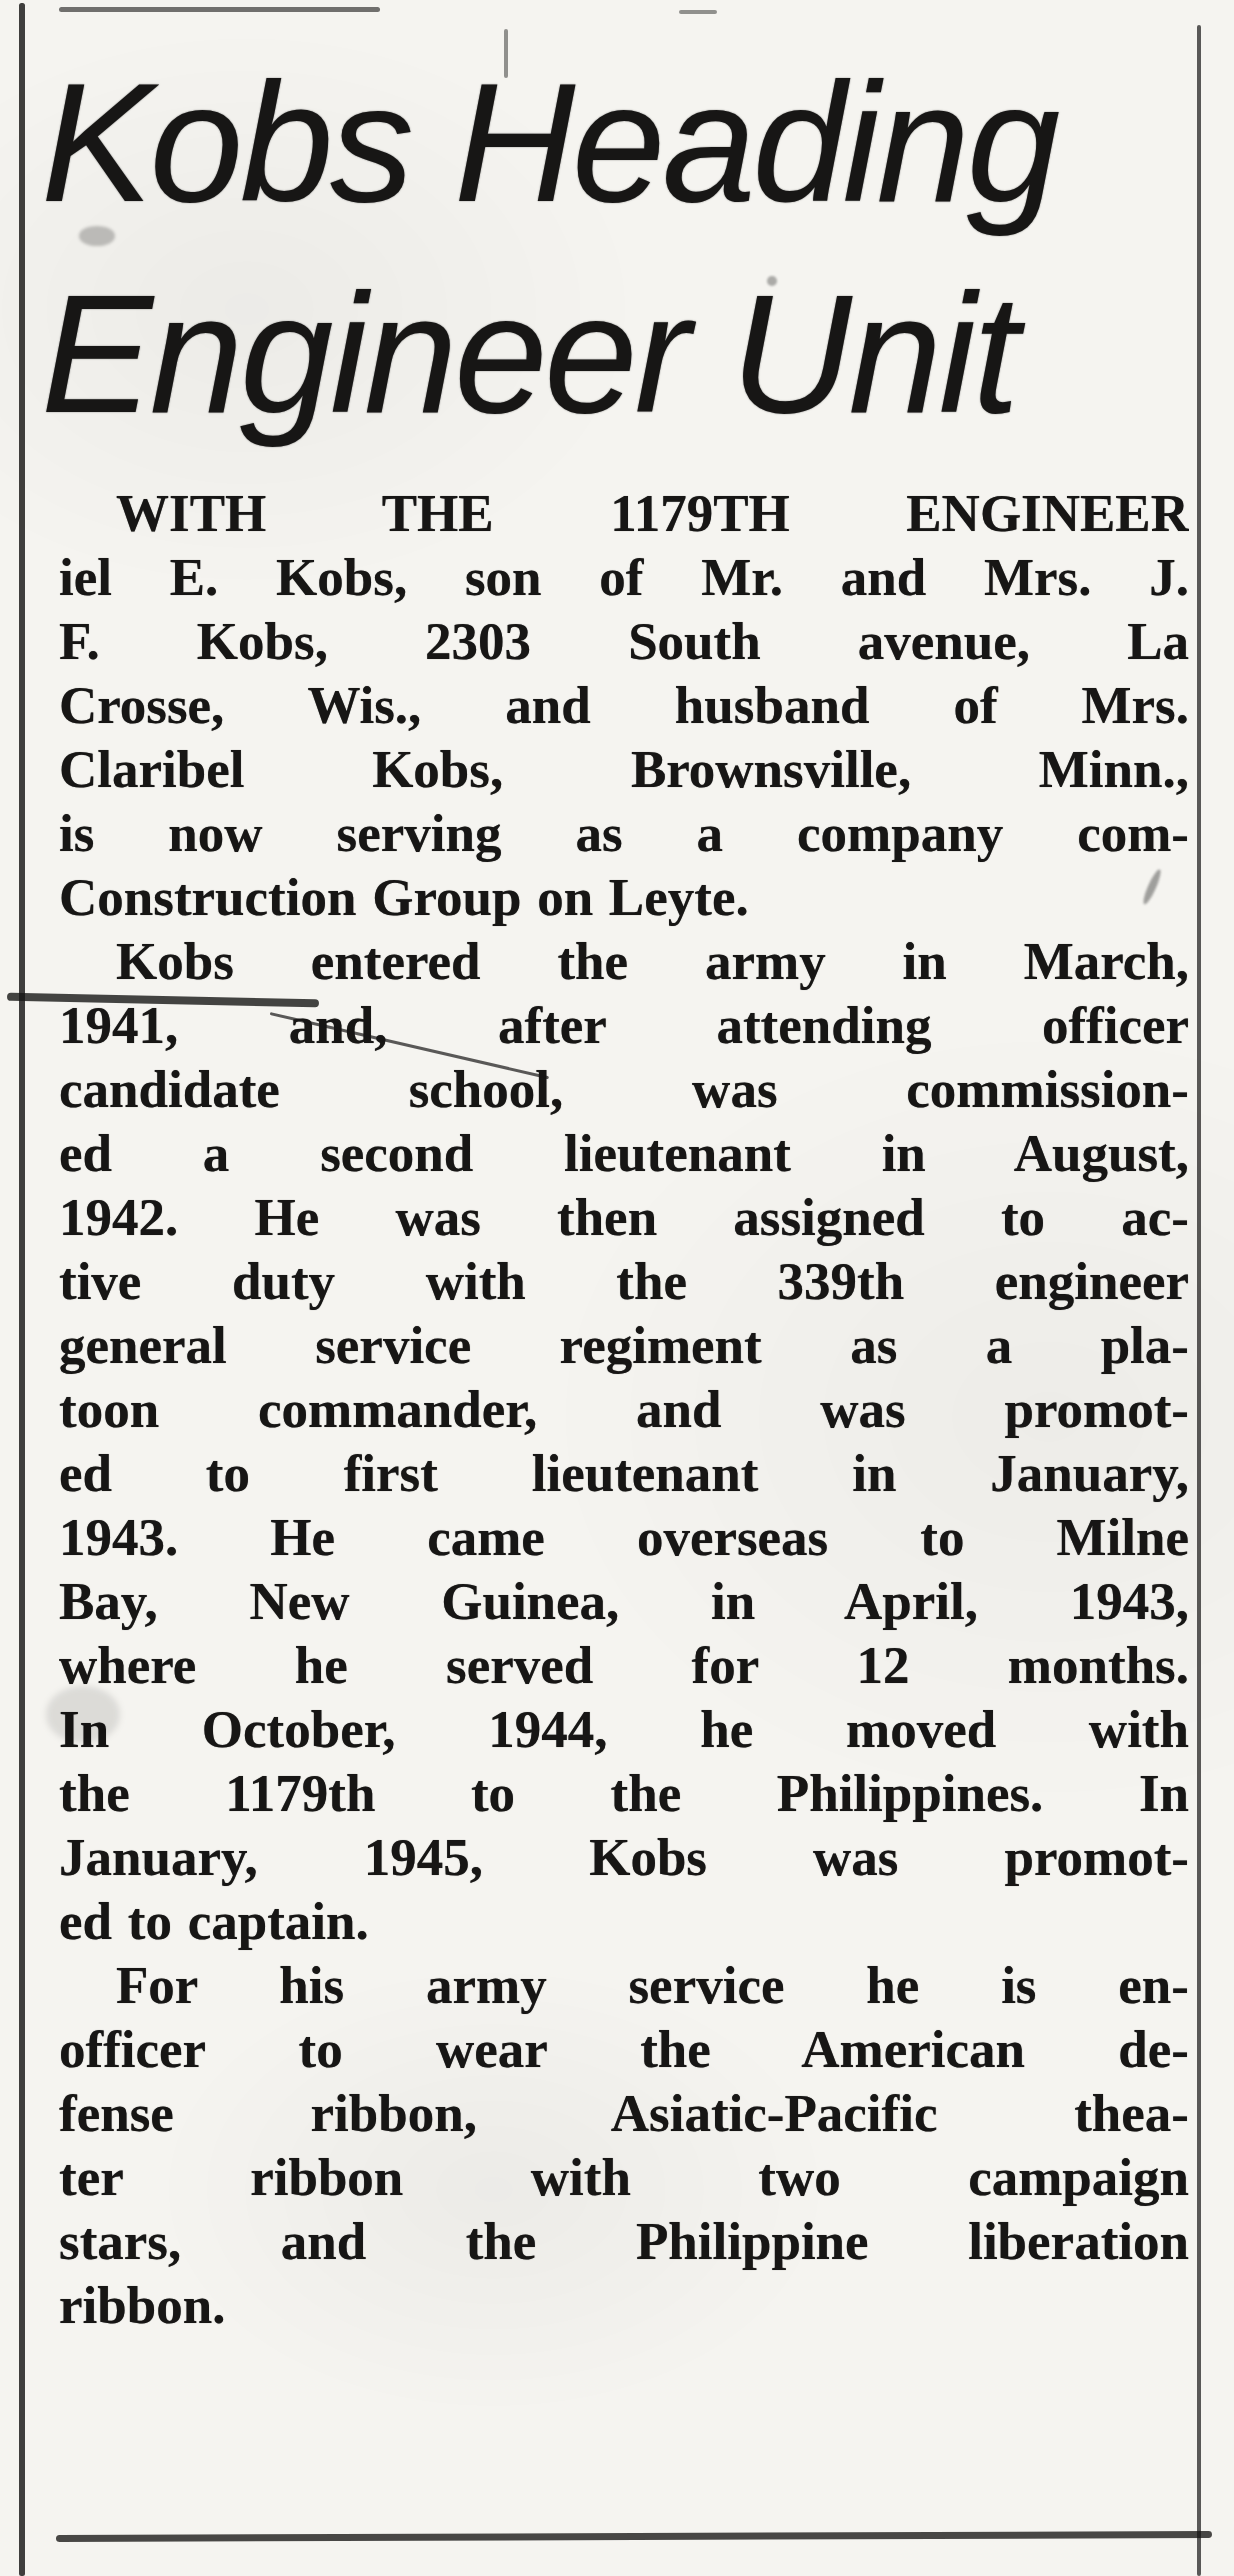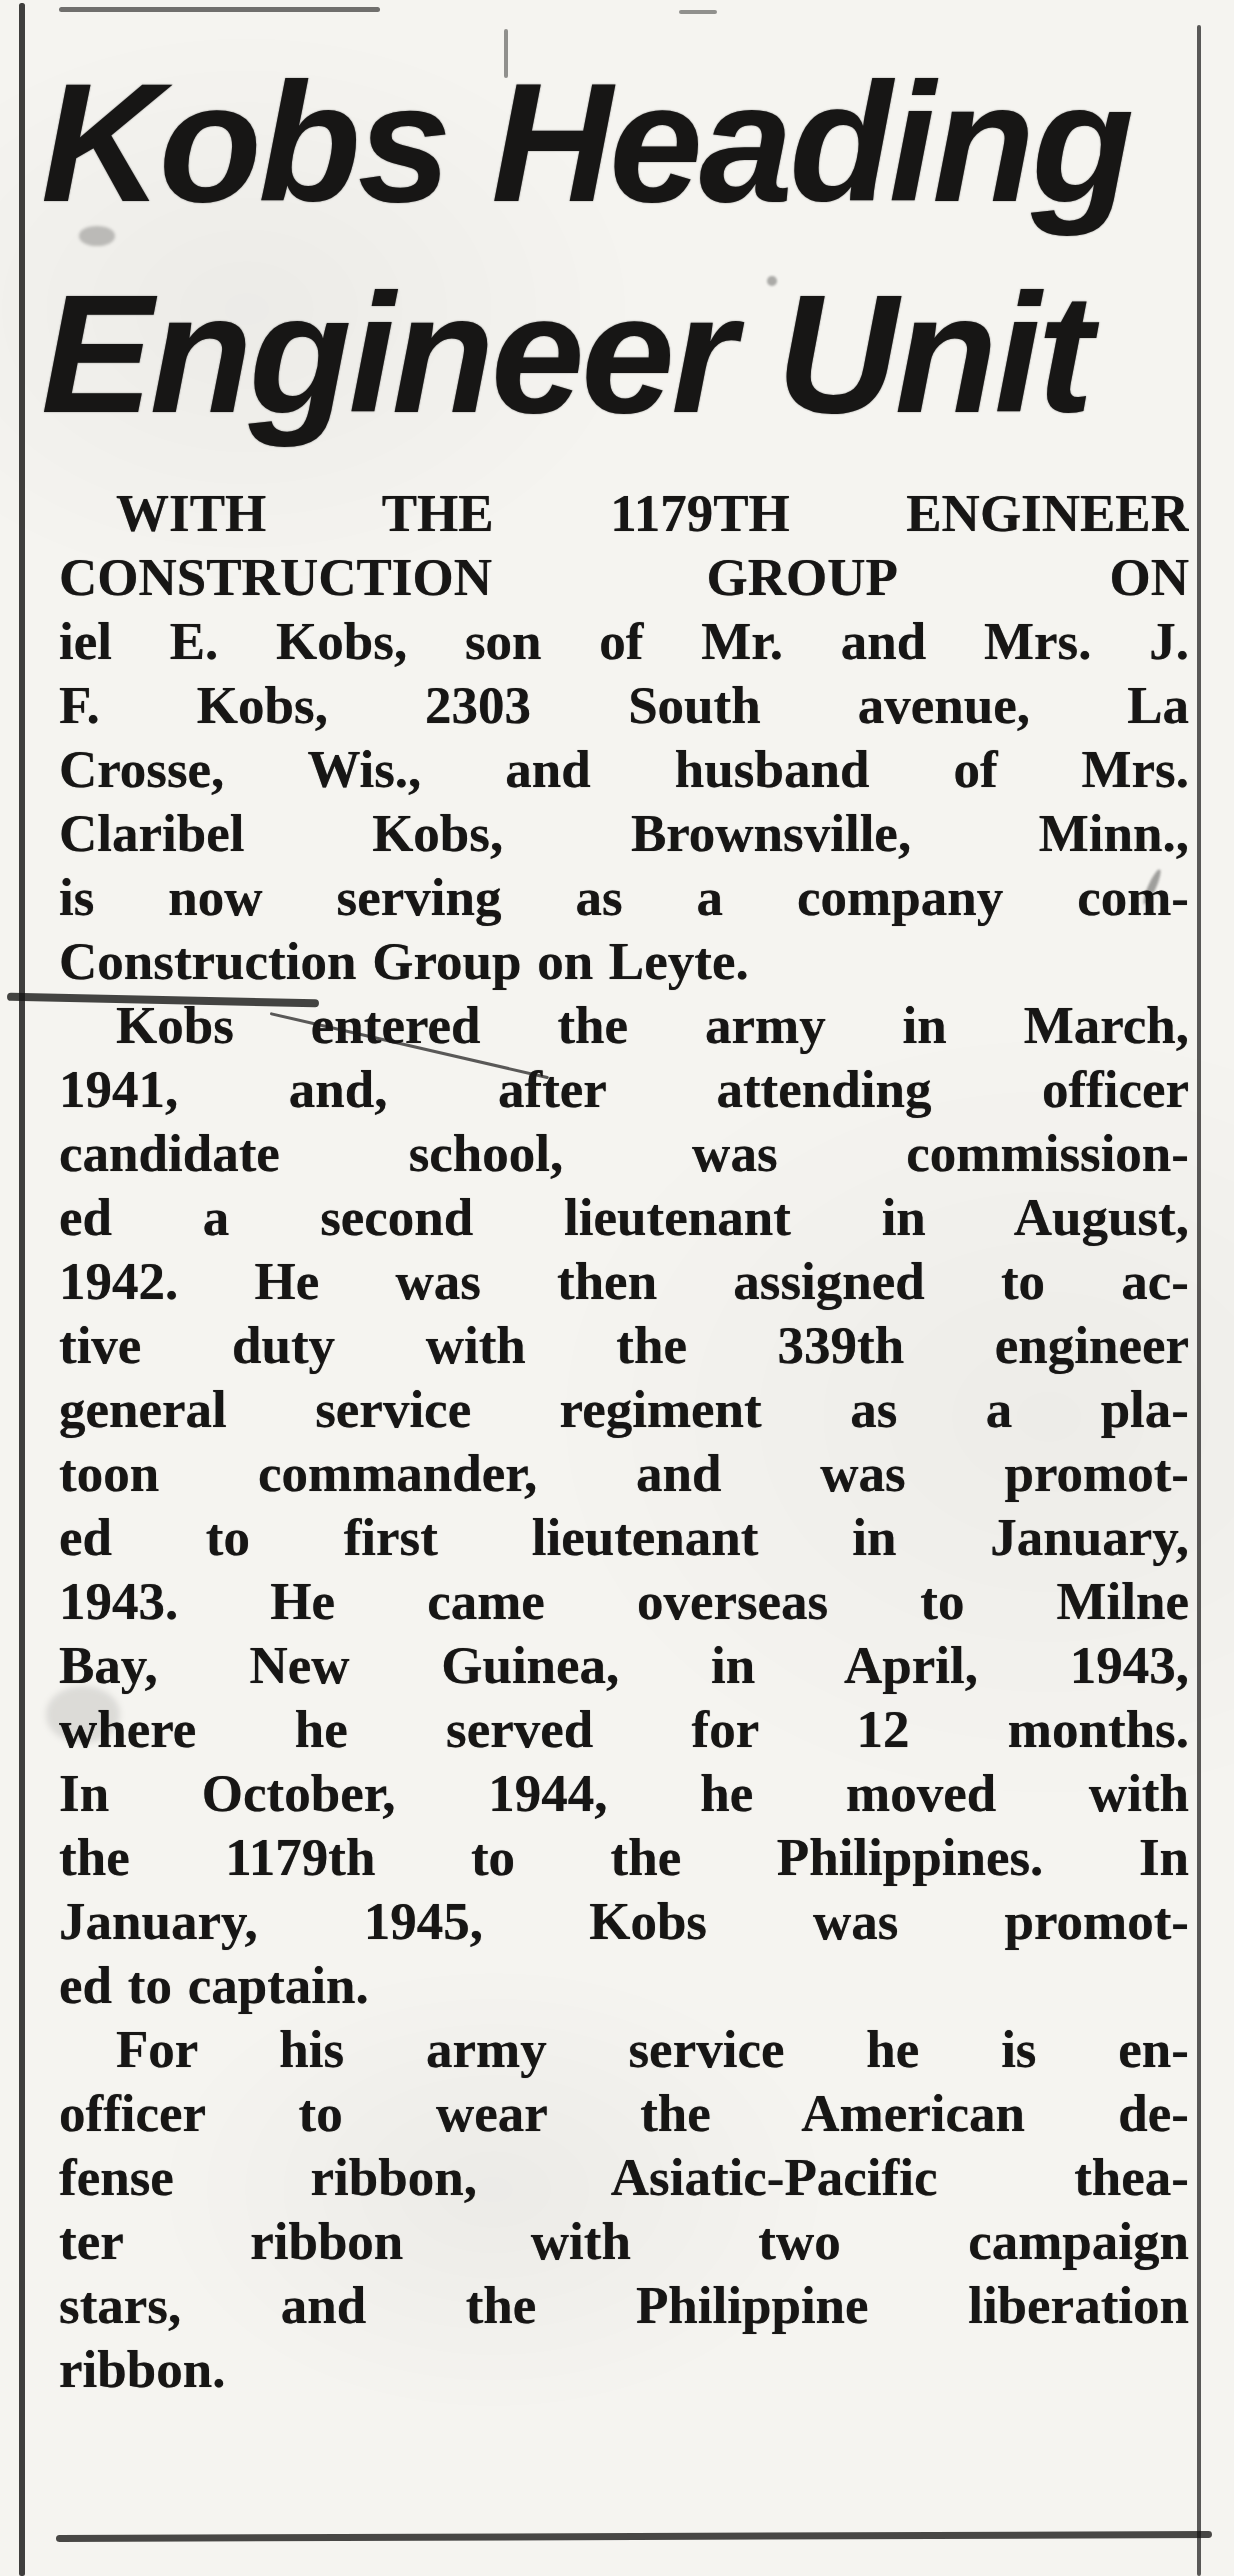--- a/index.html
+++ b/index.html
@@ -29,21 +29,21 @@
   .scratch-d{position:absolute;left:270px;top:1012px;width:286px;height:3.3px;background:var(--ink);opacity:.7;border-radius:1.6px;transform:rotate(13deg);transform-origin:left center;}
   
   .speck-a{position:absolute;left:79px;top:226px;width:36px;height:19.6px;border-radius:50%;background:rgba(0,0,0,.22);filter:blur(1.6px);}
   .speck-b{position:absolute;left:46px;top:1686px;width:74px;height:57px;border-radius:50%;background:rgba(0,0,0,.10);filter:blur(3.3px);}
   .speck-c{position:absolute;left:767px;top:276px;width:9.8px;height:9.8px;border-radius:50%;background:rgba(0,0,0,.3);filter:blur(0.8px);}
   .speck-d{position:absolute;left:1148px;top:868px;width:8.2px;height:38px;border-radius:50%;background:rgba(0,0,0,.35);filter:blur(0.8px);transform:rotate(24deg);}
   
   .headline{
     margin:38px 0 0 41px;
     font-family:"Liberation Sans", sans-serif;
-    font-weight:bold;font-style:italic;
+    font-weight:normal;font-style:italic;
     font-size:168px;line-height:211px;letter-spacing:-3.3px;
     color:var(--ink);
     text-shadow:0 0 1.6px rgba(10,10,10,.55);
     white-space:nowrap;
   }
   
   .body-copy{
     margin:21px 46px 0 59px;
     color:var(--ink);
   }
@@ -69,21 +69,20 @@
   <div class="tick-mark"></div>
 
   <div class="headline">
     <div>Kobs Heading</div>
     <div>Engineer Unit</div>
   </div>
 
   <div class="body-copy">
       <div>
         <div class="line first">WITH THE 1179TH ENGINEER</div>
-        <div class="line">CONSTRUCTION GROUP ON</div>
         <div class="line">iel E. Kobs, son of Mr. and Mrs. J.</div>
         <div class="line">F. Kobs, 2303 South avenue, La</div>
         <div class="line">Crosse, Wis., and husband of Mrs.</div>
         <div class="line">Claribel Kobs, Brownsville, Minn.,</div>
         <div class="line">is now serving as a company com-</div>
         <div class="line para-end">Construction Group on Leyte.</div>
       </div>
       <div>
         <div class="line first">Kobs entered the army in March,</div>
         <div class="line">1941, and, after attending officer</div>

